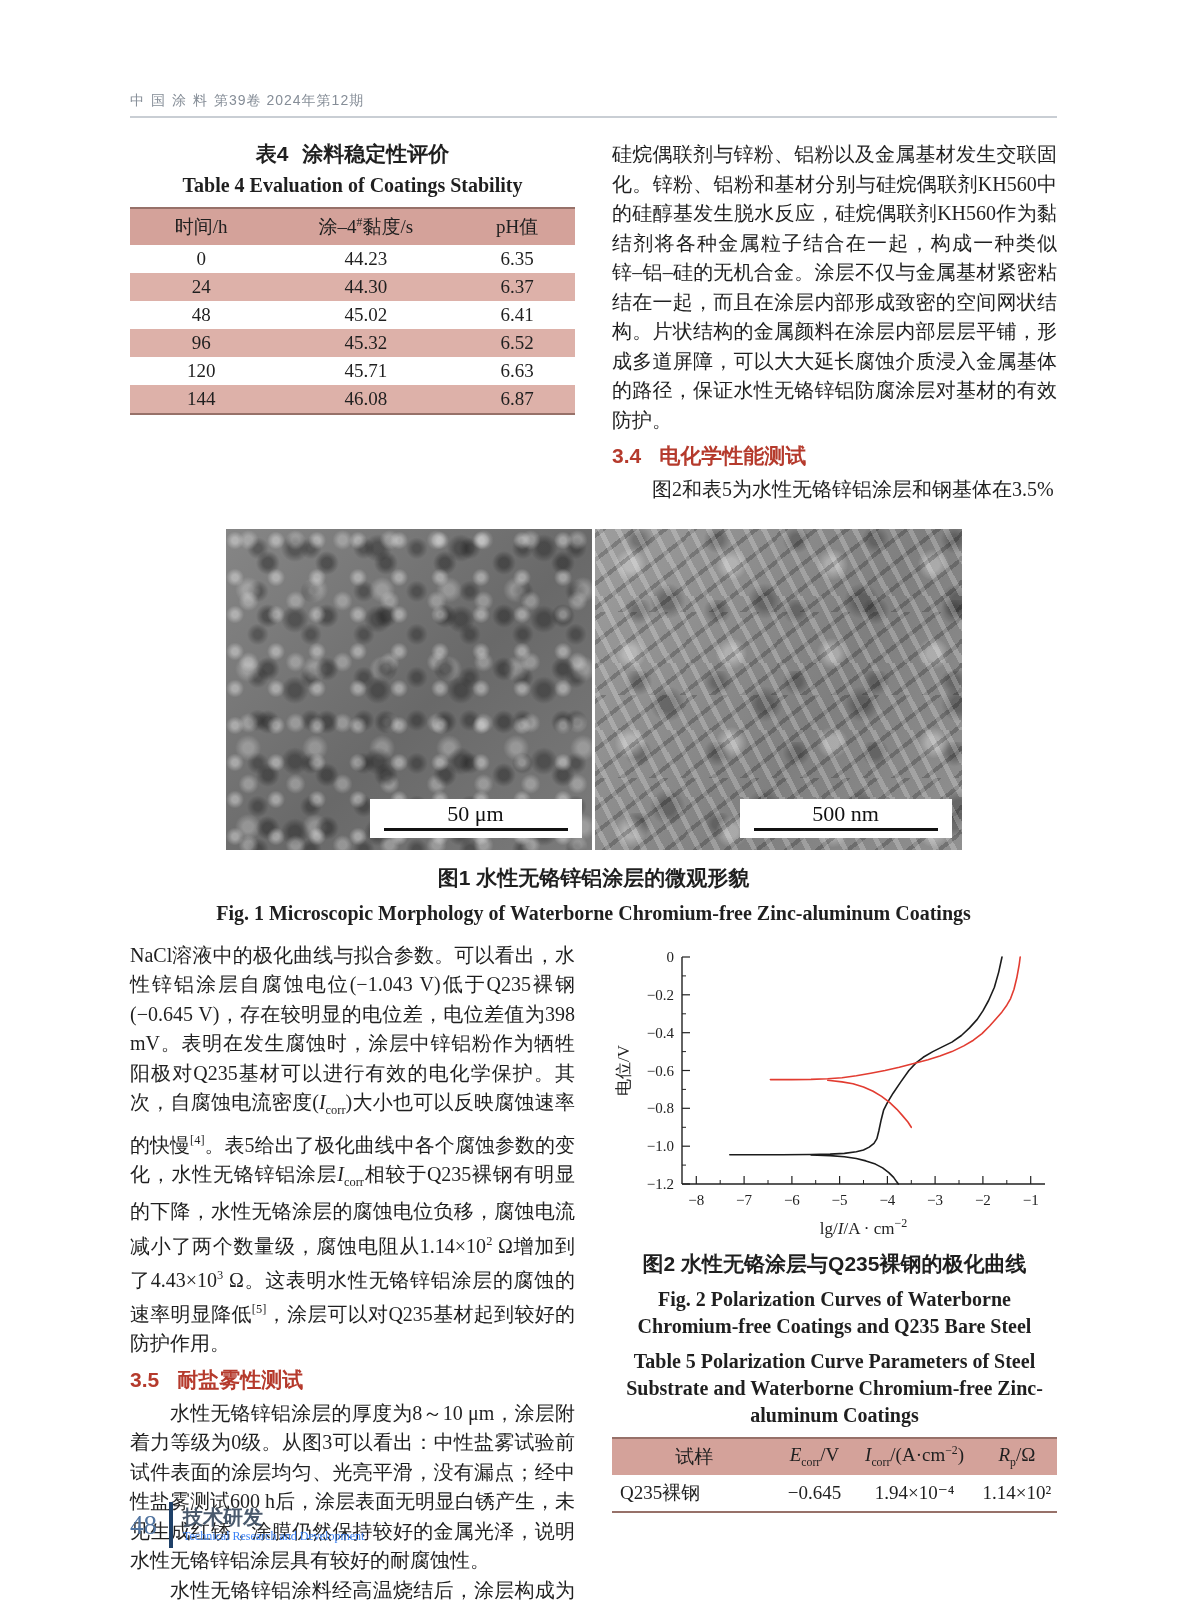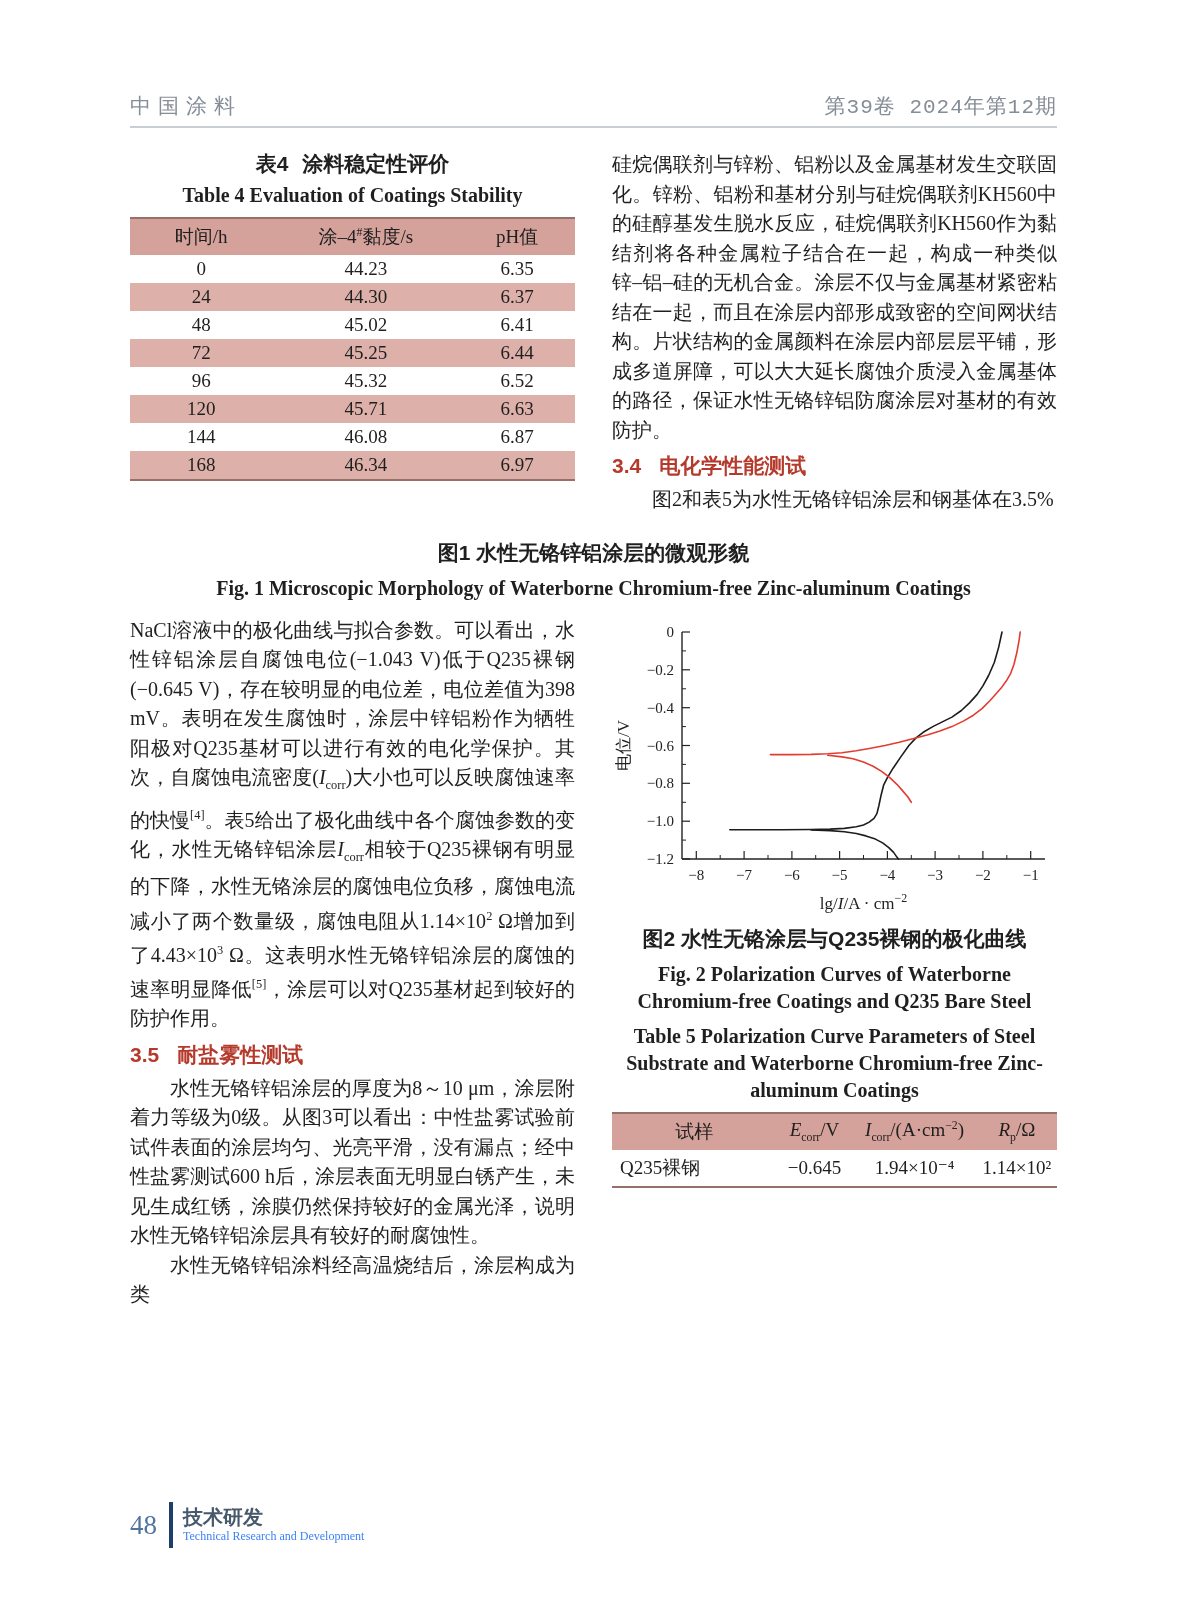--- a/index.html
+++ b/index.html
@@ -7,23 +7,23 @@
     position:relative;
     width:1187px;height:1600px;
     margin:0 auto;
     background:#ffffff;
     box-sizing:border-box;
     padding:92px 130px 0 130px;
     font-family:"Liberation Serif","DejaVu Serif",serif;
     color:#1f1f1f;
   }
   
-  .pg-header{display:flex;justify-content:space-between;align-items:flex-end;
-    font-family:Liberation Mono, monospace;
-    color:#858d97;font-size:21px;}
+  .pg-header{display:flex;justify-content:flex-start;align-items:flex-end;
+    font-family:Liberation Sans, sans-serif;
+    color:#858d97;font-size:14px;}
   .journal{letter-spacing:7px;}
   .issue{letter-spacing:1px;}
   .header-rule{border:none;border-top:2px solid #c9ced4;margin:6px 0 0 0;}
 
   
   .two-col{display:flex;gap:37px;}
   .col{width:445px;box-sizing:border-box;}
   .top-section{margin-top:22px;min-height:308px;}
   .bottom-section{margin-top:14px;}
 
@@ -132,55 +132,59 @@
               <td>24</td>
               <td>44.30</td>
               <td>6.37</td>
             </tr>
             <tr>
               <td>48</td>
               <td>45.02</td>
               <td>6.41</td>
             </tr>
             <tr>
-              <td>72</td>
-              <td>45.25</td>
-              <td>6.44</td>
-            </tr>
-            <tr>
               <td>96</td>
               <td>45.32</td>
               <td>6.52</td>
             </tr>
             <tr>
               <td>120</td>
               <td>45.71</td>
               <td>6.63</td>
             </tr>
             <tr>
               <td>144</td>
               <td>46.08</td>
               <td>6.87</td>
             </tr>
-            <tr>
-              <td>168</td>
-              <td>46.34</td>
-              <td>6.97</td>
-            </tr>
           </tbody>
       </table>
     </div>
     <div class="col">
       <p class="para">硅烷偶联剂与锌粉、铝粉以及金属基材发生交联固化。锌粉、铝粉和基材分别与硅烷偶联剂KH560中的硅醇基发生脱水反应，硅烷偶联剂KH560作为黏结剂将各种金属粒子结合在一起，构成一种类似锌–铝–硅的无机合金。涂层不仅与金属基材紧密粘结在一起，而且在涂层内部形成致密的空间网状结构。片状结构的金属颜料在涂层内部层层平铺，形成多道屏障，可以大大延长腐蚀介质浸入金属基体的路径，保证水性无铬锌铝防腐涂层对基材的有效防护。</p>
       <p class="sec-head"><span class="num">3.4</span><span>电化学性能测试</span></p>
       <p class="para indent">图2和表5为水性无铬锌铝涂层和钢基体在3.5%</p>
     </div>
   </div>
 
   <figure class="fig1" style="margin:24px 0 0 0">
+    <div class="sem-row">
+      <div class="sem sem-left">
+        <div class="scalebar">
+          <div class="sb-text">50 μm</div>
+          <div class="sb-line"></div>
+        </div>
+      </div>
+      <div class="sem sem-right">
+        <div class="scalebar">
+          <div class="sb-text">500 nm</div>
+          <div class="sb-line"></div>
+        </div>
+      </div>
+    </div>
     <figcaption>
       <div class="fig-cap-cn">图1   水性无铬锌铝涂层的微观形貌</div>
       <div class="fig-cap-en">Fig. 1   Microscopic Morphology of Waterborne Chromium-free Zinc-aluminum Coatings</div>
     </figcaption>
   </figure>
 
   <div class="two-col bottom-section">
     <div class="col">
       <p class="para"><span>NaCl溶液中的极化曲线与拟合参数。可以看出，水性锌铝涂层自腐蚀电位(−1.043 V)低于Q235裸钢(−0.645 V)，存在较明显的电位差，电位差值为398 mV。表明在发生腐蚀时，涂层中锌铝粉作为牺牲阳极对Q235基材可以进行有效的电化学保护。其次，自腐蚀电流密度(</span><span class="run-i">I</span><span class="run-sub">corr</span><span>)大小也可以反映腐蚀速率的快慢</span><span class="run-sup">[4]</span><span>。表5给出了极化曲线中各个腐蚀参数的变化，水性无铬锌铝涂层</span><span class="run-i">I</span><span class="run-sub">corr</span><span>相较于Q235裸钢有明显的下降，水性无铬涂层的腐蚀电位负移，腐蚀电流减小了两个数量级，腐蚀电阻从1.14×10</span><span class="run-sup">2</span><span> Ω增加到了4.43×10</span><span class="run-sup">3</span><span> Ω。这表明水性无铬锌铝涂层的腐蚀的速率明显降低</span><span class="run-sup">[5]</span><span>，涂层可以对Q235基材起到较好的防护作用。</span></p>
       <p class="sec-head"><span class="num">3.5</span><span>耐盐雾性测试</span></p>

